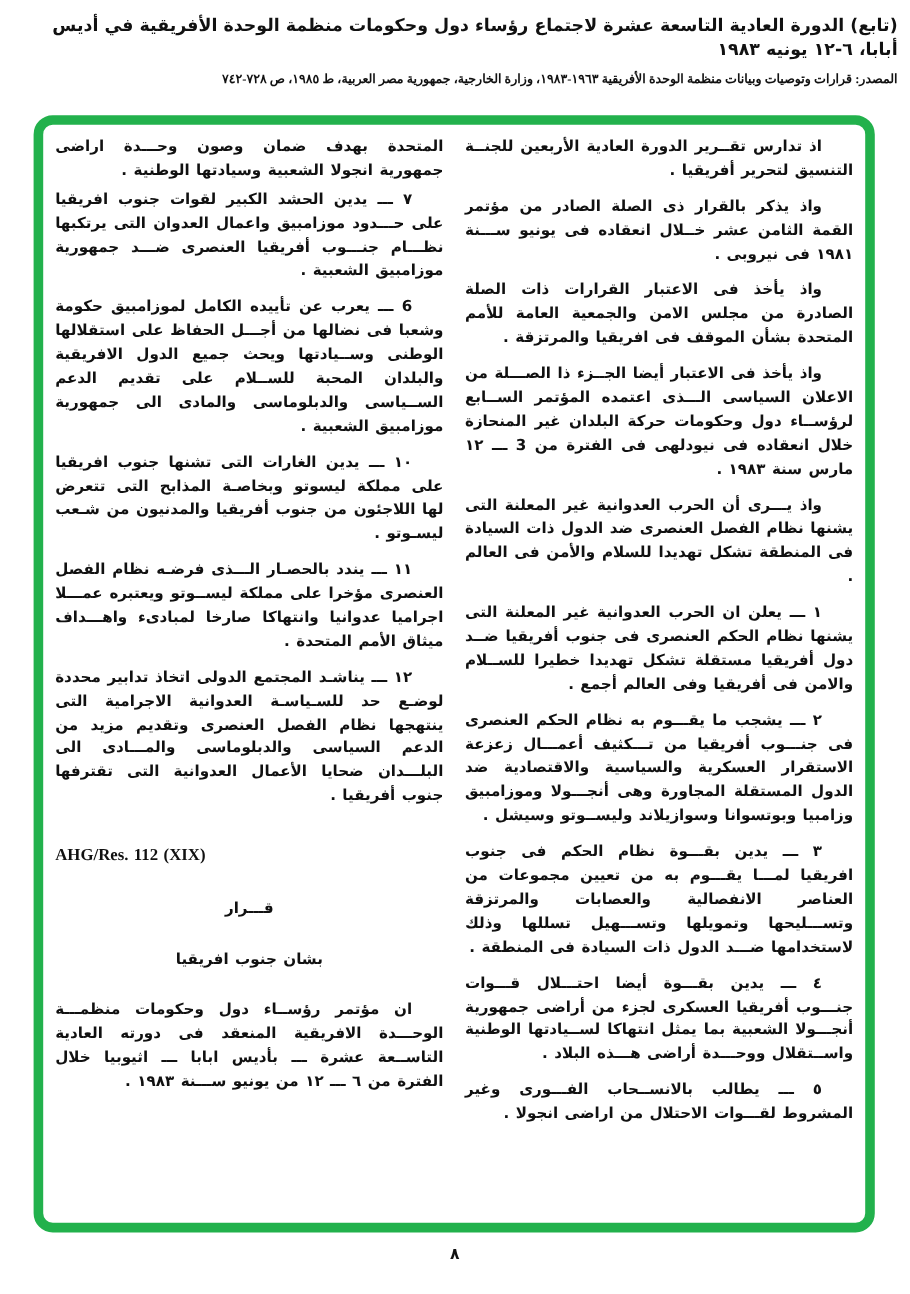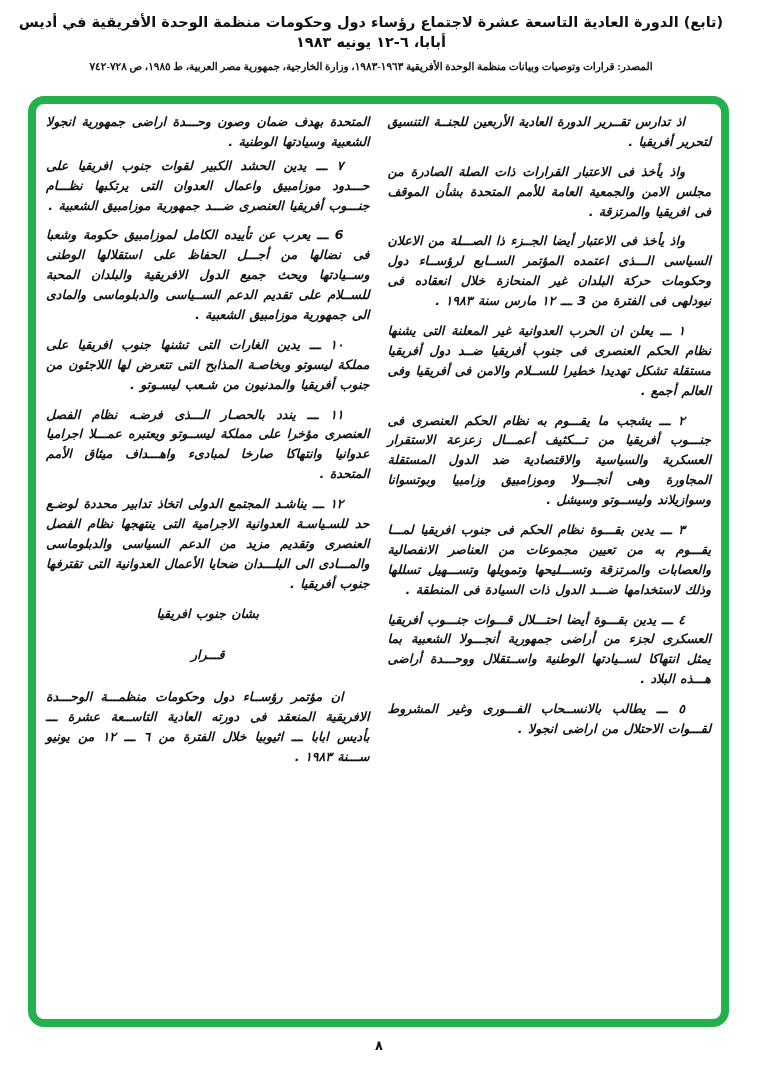--- a/index.html
+++ b/index.html
@@ -12,22 +12,22 @@
     height: 1078px;
     position: relative;
     font-family: "DejaVu Sans", sans-serif;
     color: #111111;
     overflow: hidden;
   }
   .page-header {
     position: absolute;
     top: 12px;
     left: 10px;
-    right: 26px;
-    text-align: center;
+    right: 10px;
+    text-align: right;
     direction: rtl;
   }
   .header-title {
     font-size: 14.5px;
     font-weight: 700;
     letter-spacing: 0;
     line-height: 1.4;
   }
   .header-source {
     font-size: 10.5px;
@@ -50,21 +50,20 @@
     direction: rtl;
   }
   .columns {
     display: flex;
     gap: 18px;
     height: 100%;
   }
   .col {
     flex: 1 1 0;
     min-width: 0;
-    font-style: italic;
   }
   .para {
     margin: 0 0 10px 0;
     font-size: 12.6px;
     line-height: 1.58;
     font-weight: 700;
     text-align: justify;
     text-indent: 26px;
     word-spacing: 1px;
   }
@@ -107,39 +106,42 @@
 <header class="page-header">
   <div class="header-title">(تابع) الدورة العادية التاسعة عشرة لاجتماع رؤساء دول وحكومات منظمة الوحدة الأفريقية في أديس أبابا، ٦-١٢ يونيه ١٩٨٣</div>
   <div class="header-source">المصدر: قرارات وتوصيات وبيانات منظمة الوحدة الأفريقية ١٩٦٣-١٩٨٣، وزارة الخارجية، جمهورية مصر العربية، ط ١٩٨٥، ص ٧٢٨-٧٤٢</div>
 </header>
 
 <main class="document-frame">
   <div class="columns">
 
     <section class="col">
       <p class="para">اذ تدارس تقــرير الدورة العادية الأربعين للجنــة التنسيق لتحرير أفريقيا .</p>
+      <p class="para">واذ يذكر بالقرار ذى الصلة الصادر من مؤتمر القمة الثامن عشر خــلال انعقاده فى يونيو ســـنة ١٩٨١ فى نيروبى .</p>
       <p class="para">واذ يأخذ فى الاعتبار القرارات ذات الصلة الصادرة من مجلس الامن والجمعية العامة للأمم المتحدة بشأن الموقف فى افريقيا والمرتزقة .</p>
       <p class="para">واذ يأخذ فى الاعتبار أيضا الجــزء ذا الصـــلة من الاعلان السياسى الـــذى اعتمده المؤتمر الســابع لرؤســاء دول وحكومات حركة البلدان غير المنحازة خلال انعقاده فى نيودلهى فى الفترة من 3 ـــ ١٢ مارس سنة ١٩٨٣ .</p>
+      <p class="para">واذ يـــرى أن الحرب العدوانية غير المعلنة التى يشنها نظام الفصل العنصرى ضد الدول ذات السيادة فى المنطقة تشكل تهديدا للسلام والأمن فى العالم .</p>
       <p class="para">١ ـــ يعلن ان الحرب العدوانية غير المعلنة التى يشنها نظام الحكم العنصرى فى جنوب أفريقيا ضــد دول أفريقيا مستقلة تشكل تهديدا خطيرا للســلام والامن فى أفريقيا وفى العالم أجمع .</p>
       <p class="para">٢ ـــ يشجب ما يقـــوم به نظام الحكم العنصرى فى جنـــوب أفريقيا من تـــكثيف أعمـــال زعزعة الاستقرار العسكرية والسياسية والاقتصادية ضد الدول المستقلة المجاورة وهى أنجـــولا وموزامبيق وزامبيا وبوتسوانا وسوازيلاند وليســوتو وسيشل .</p>
       <p class="para">٣ ـــ يدين بقـــوة نظام الحكم فى جنوب افريقيا لمـــا يقـــوم به من تعيين مجموعات من العناصر الانفصالية والعصابات والمرتزقة وتســـليحها وتمويلها وتســـهيل تسللها وذلك لاستخدامها ضـــد الدول ذات السيادة فى المنطقة .</p>
       <p class="para">٤ ـــ يدين بقـــوة أيضا احتـــلال قـــوات جنـــوب أفريقيا العسكرى لجزء من أراضى جمهورية أنجـــولا الشعبية بما يمثل انتهاكا لســيادتها الوطنية واســتقلال ووحـــدة أراضى هـــذه البلاد .</p>
       <p class="para">٥ ـــ يطالب بالانســحاب الفـــورى وغير المشروط لقـــوات الاحتلال من اراضى انجولا .</p>
 
     </section>
 
     <section class="col">
       <p class="para cont">المتحدة بهدف ضمان وصون وحـــدة اراضى جمهورية انجولا الشعبية وسيادتها الوطنية .</p>
       <p class="para tight-top">٧ ـــ يدين الحشد الكبير لقوات جنوب افريقيا على حـــدود موزامبيق واعمال العدوان التى يرتكبها نظـــام جنـــوب أفريقيا العنصرى ضـــد جمهورية موزامبيق الشعبية .</p>
       <p class="para">6 ـــ يعرب عن تأييده الكامل لموزامبيق حكومة وشعبا فى نضالها من أجـــل الحفاظ على استقلالها الوطنى وســيادتها ويحث جميع الدول الافريقية والبلدان المحبة للســلام على تقديم الدعم الســياسى والدبلوماسى والمادى الى جمهورية موزامبيق الشعبية .</p>
       <p class="para">١٠ ـــ يدين الغارات التى تشنها جنوب افريقيا على مملكة ليسوتو وبخاصـة المذابح التى تتعرض لها اللاجئون من جنوب أفريقيا والمدنيون من شـعب ليسـوتو .</p>
       <p class="para">١١ ـــ يندد بالحصـار الـــذى فرضـه نظام الفصل العنصرى مؤخرا على مملكة ليســوتو ويعتبره عمـــلا اجراميا عدوانيا وانتهاكا صارخا لمبادىء واهـــداف ميثاق الأمم المتحدة .</p>
       <p class="para">١٢ ـــ يناشـد المجتمع الدولى اتخاذ تدابير محددة لوضـع حد للسـياسـة العدوانية الاجرامية التى ينتهجها نظام الفصل العنصرى وتقديم مزيد من الدعم السياسى والدبلوماسى والمـــادى الى البلـــدان ضحايا الأعمال العدوانية التى تقترفها جنوب أفريقيا .</p>
+      <p class="para latin">AHG/Res. 112 (XIX)</p>
+      <p class="para center-head">قـــرار</p>
       <p class="para center-head">بشان جنوب افريقيا</p>
-      <p class="para center-head">قـــرار</p>
       <p class="para">ان مؤتمر رؤســاء دول وحكومات منظمـــة الوحـــدة الافريقية المنعقد فى دورته العادية التاســعة عشرة ـــ بأديس ابابا ـــ اثيوبيا خلال الفترة من ٦ ـــ ١٢ من يونيو ســـنة ١٩٨٣ .</p>
 
     </section>
 
   </div>
 </main>
 
 <footer class="page-number">٨</footer>
 
 </body></html>

